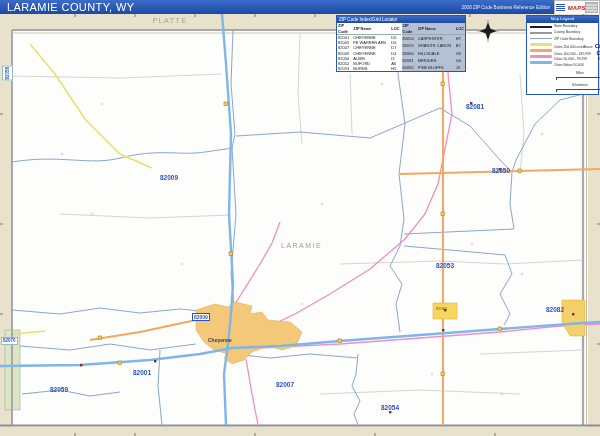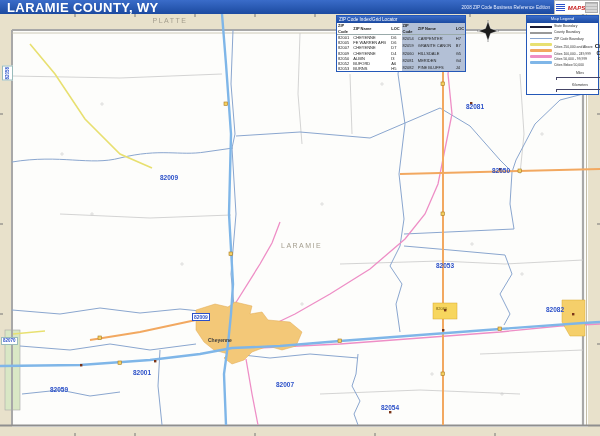--- a/index.html
+++ b/index.html
@@ -2,21 +2,21 @@
 <html><head>
 <meta charset="utf-8">
 <style>
   html,body{margin:0;padding:0;background:#fff;}
   .stage{position:relative;width:600px;height:436px;overflow:hidden;
          font-family:"Liberation Sans",sans-serif;background:#fdfdfb;}
 
   
   .header{position:absolute;left:0;top:0;width:600px;height:14px;
           background:linear-gradient(#3a6cc9,#1c4aa0);display:flex;align-items:center;}
-  .hdr-title{color:#fff;font-size:13px;font-weight:bold;letter-spacing:.4px;padding-left:7px;flex:0 0 auto;}
+  .hdr-title{color:#fff;font-size:11px;font-weight:normal;letter-spacing:.4px;padding-left:7px;flex:0 0 auto;}
   .hdr-edition{color:#e8eeff;font-size:4.6px;margin-left:auto;padding-right:50px;}
   .logo{position:absolute;right:0;top:0;width:46px;height:15px;background:#fff;
         border:1px solid #b9b9b9;box-sizing:border-box;display:flex;align-items:center;}
   .logo-brand{color:#c61a1a;font-weight:bold;font-size:6px;font-style:italic;padding-left:3px;}
   .logo-wave{width:9px;height:7px;margin-left:1px;background:
       repeating-linear-gradient(#2b50c8 0 1px,transparent 1px 2px);}
   .logo-gray{margin-left:auto;width:13px;height:11px;background:#d7d7d7;margin-right:1px;
       border:0.5px solid #aaa;box-sizing:border-box;
       background-image:repeating-linear-gradient(#bbb 0 1px,transparent 1px 3px);}
 

